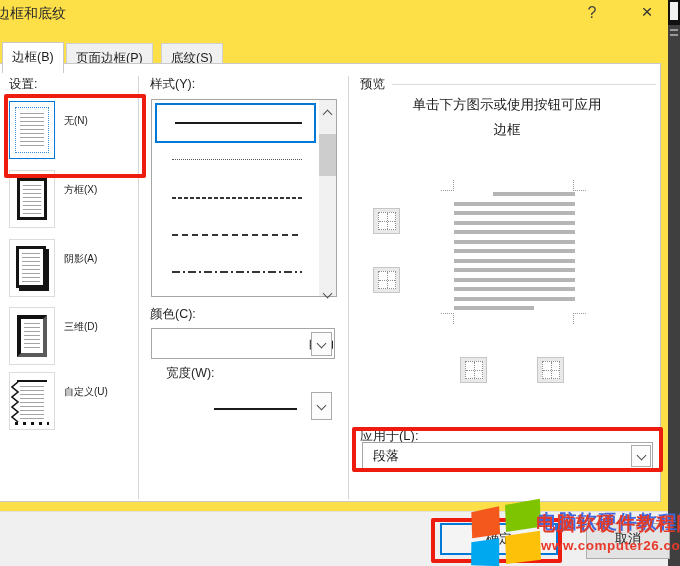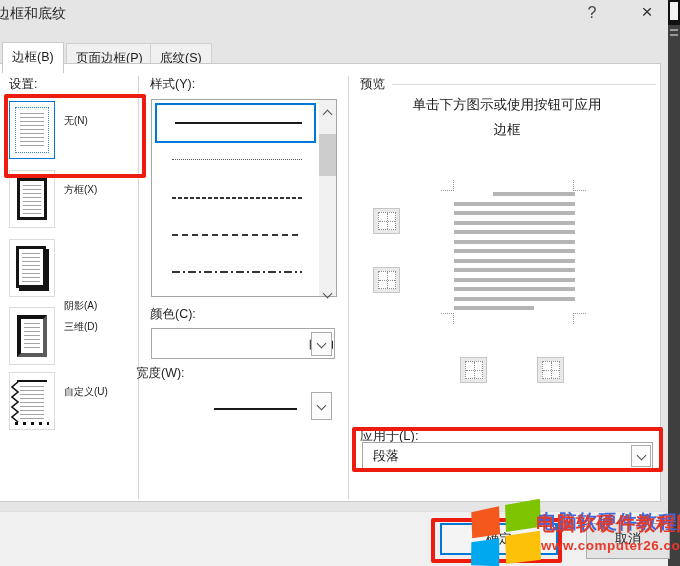--- a/index.html
+++ b/index.html
@@ -1,17 +1,17 @@
 <!DOCTYPE html>
 <html><head>
 <meta charset="utf-8">
 <style>
   html,body{margin:0;padding:0;background:#fff;}
   #screen{position:relative;width:680px;height:566px;overflow:hidden;
-          font-family:"Liberation Sans","DejaVu Sans",sans-serif;color:#1a1a1a;background:#e5e5e5;}
+          font-family:"Liberation Sans","DejaVu Sans",sans-serif;color:#1a1a1a;background:#fde047;}
   .abs{position:absolute;}
 
   
   .title{left:-4px;top:5px;font-size:14px;color:#2b2b2b;}
   .helpbtn{left:581px;top:2px;width:22px;height:22px;font-size:16px;color:#444;text-align:center;line-height:22px;}
   .closebtn{left:633px;top:0px;width:28px;height:24px;font-size:19px;color:#333;text-align:center;line-height:24px;}
 
   
   .bgstrip{left:668px;top:0;width:12px;height:566px;background:#3f3f3f;}
   .bgstrip .blk{position:absolute;left:0;top:0;width:12px;height:25px;background:#101010;}
@@ -104,21 +104,21 @@
     <div class="frag" style="top:29px;"></div>
       <div class="frag" style="top:34px;"></div>
   </div>
 
   <div class="abs title">边框和底纹</div>
   <div class="abs helpbtn">?</div>
   <div class="abs closebtn">×</div>
 
   <div class="abs tab active" style="left:2px;">边框(B)</div>
   <div class="abs tab" style="left:66px;">页面边框(P)</div>
-  <div class="abs tab" style="left:150px;">底纹(S)</div>
+  <div class="abs tab" style="left:161px;">底纹(S)</div>
 
   <div class="abs pane"></div>
   <div class="abs vdiv" style="left:138px;"></div>
   <div class="abs vdiv" style="left:348px;"></div>
 
   <div class="abs sect-label" style="left:9px;top:76px;">设置:</div>
 
   <div class="abs si sel p-none" style="top:101px;">
     <div class="page">
         <div class="lines"></div>
@@ -131,21 +131,21 @@
         <div class="lines"></div>
       </div>
   </div>
   <div class="abs si-label" style="top:183px;">方框(X)</div>
 
   <div class="abs si p-shadow" style="top:239px;">
     <div class="page">
         <div class="lines"></div>
       </div>
   </div>
-  <div class="abs si-label" style="top:252px;margin-top:47px;">阴影(A)</div>
+  <div class="abs si-label" style="top:252px;">阴影(A)</div>
 
   <div class="abs si p-3d" style="top:307px;">
     <div class="page">
         <div class="lines"></div>
       </div>
   </div>
   <div class="abs si-label" style="top:320px;">三维(D)</div>
 
   <div class="abs si p-custom" style="top:372px;">
     <div class="page">
@@ -177,21 +177,21 @@
   </div>
 
   <div class="abs sect-label" style="left:150px;top:306px;">颜色(C):</div>
   <div class="abs combo" style="left:151px;top:328px;width:184px;height:31px;text-align:right;line-height:29px;">
     <span>自动</span>
   </div>
   <div class="abs dd-btn" style="left:311px;top:332px;width:21px;height:24px;">
       <span class="chev down"></span>
     </div>
 
-  <div class="abs sect-label" style="left:136px;top:365px;text-align:center;">宽度(W):</div>
+  <div class="abs sect-label" style="left:166px;top:365px;text-align:center;">宽度(W):</div>
   <div class="abs" style="left:214px;top:408px;width:83px;height:2px;background:#1a1a1a;z-index:3;"></div>
   <div class="abs dd-btn" style="left:311px;top:392px;width:21px;height:28px;">
       <span class="chev down"></span>
     </div>
 
   <div class="abs sect-label" style="left:360px;top:76px;">预览</div>
   <div class="abs grpline" style="left:392px;width:264px;"></div>
   <div class="abs hint" style="top:121px;">边框</div>
   <div class="abs hint" style="top:96px;">单击下方图示或使用按钮可应用</div>
 

